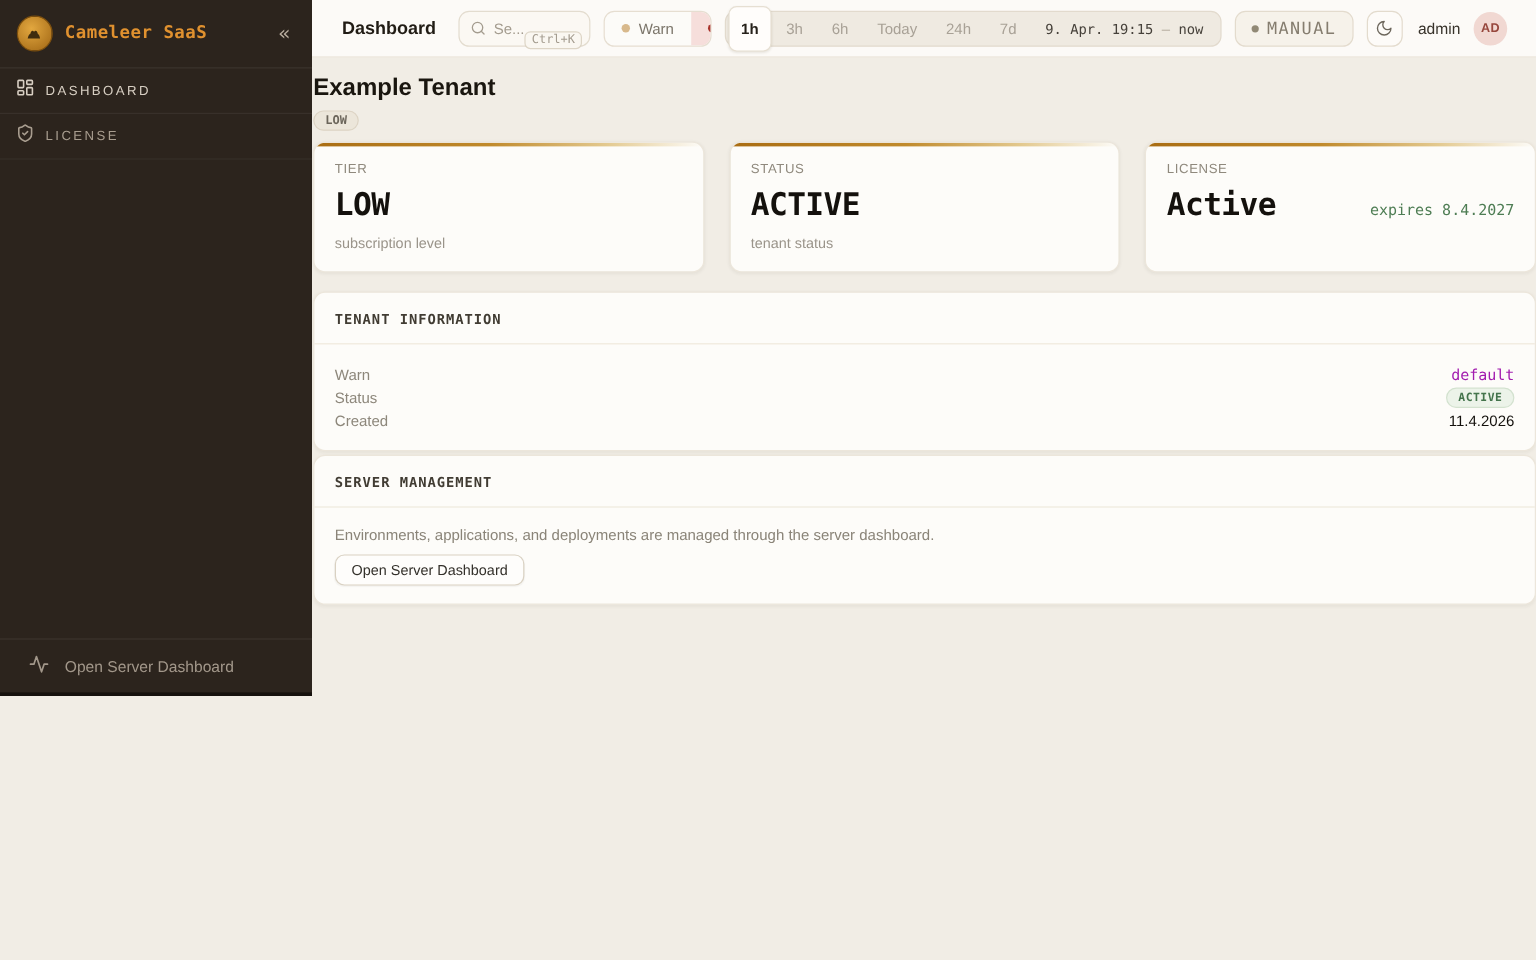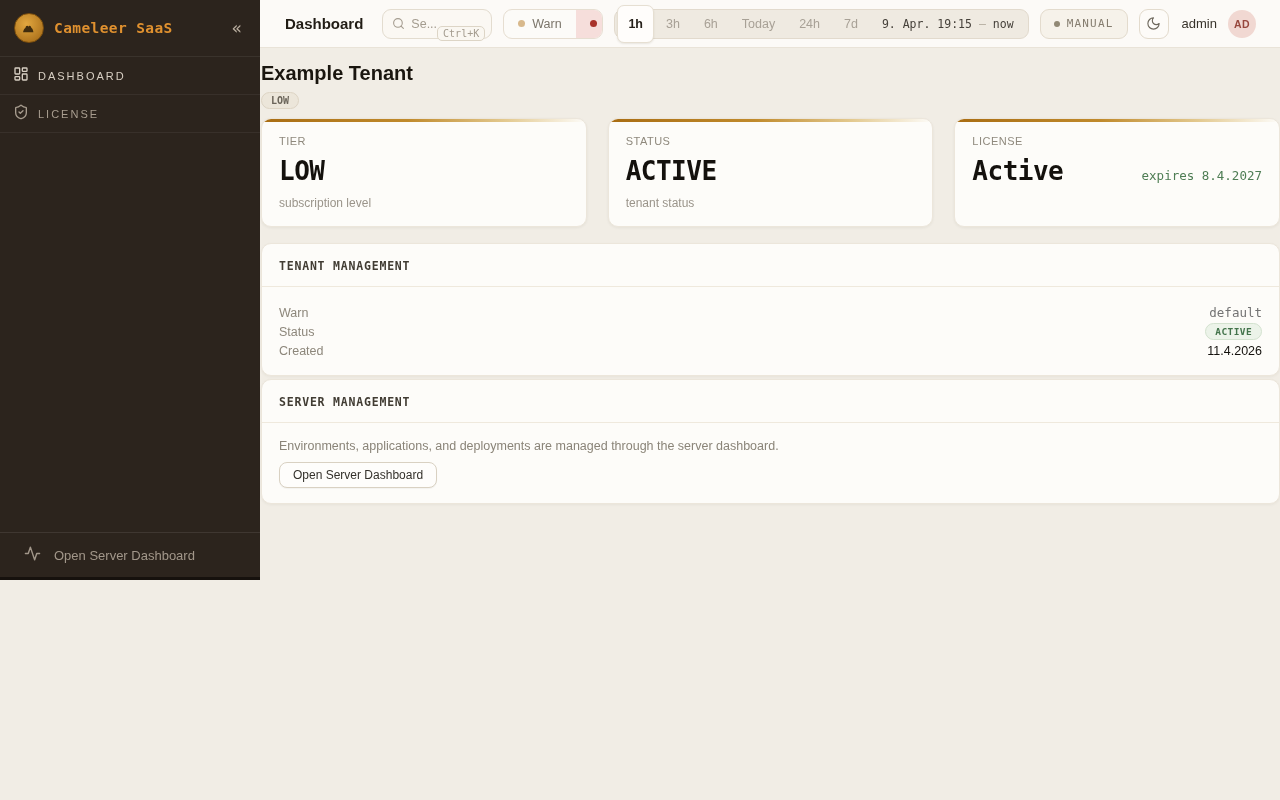--- a/index.html
+++ b/index.html
@@ -115,21 +115,21 @@
   }
   .time-display {
     font-family:"DejaVu Sans Mono", monospace; font-size:11.5px; color:#46413a;
     display:flex; align-items:center; gap:7px; padding:0 12px; white-space:nowrap;
   }
   .time-sep { color:#b4ac9e; }
 
   .topbar-right { margin-left:auto; display:flex; align-items:center; gap:11px; }
   .manual-btn {
     height:30px; border:1px solid #e3dbcd; border-radius:9px; background:#f6f2ea;
-    color:#857d6f; font-family:"DejaVu Sans Mono", monospace; font-size:11px;
+    color:#857d6f; font-family:"DejaVu Sans Mono", monospace; font-size:14px;
     letter-spacing:1.2px; display:flex; align-items:center; gap:7px; padding:0 13px;
     cursor:pointer;
   }
   .manual-dot { width:6px; height:6px; border-radius:50%; background:#918975; }
   .icon-btn {
     width:30px; height:30px; border:1px solid #e3dbcd; border-radius:9px;
     background:#fdfbf8; display:flex; align-items:center; justify-content:center;
     cursor:pointer;
   }
   .icon-btn svg { width:15px; height:15px; stroke:#6d675c; fill:none; }
@@ -180,21 +180,21 @@
   .panel + .panel { margin-top:3px; }
   .panel-header {
     padding:15px 17px 13px;
     font-family:"DejaVu Sans Mono", monospace; font-weight:bold;
     font-size:11.5px; color:#413c33; letter-spacing:.8px;
     border-bottom:1px solid #efe9dd;
   }
   .panel-body { padding:16px 17px 15px; }
   .info-row { display:flex; align-items:center; justify-content:space-between; height:19px; }
   .info-label { font-size:12.5px; color:#8d877b; }
-  .info-value-mono { font-family:"DejaVu Sans Mono", monospace; font-size:12.5px; color:#737373; }
+  .info-value-mono { font-family:"DejaVu Sans Mono", monospace; font-size:12.5px; color:#a21caf; }
   .info-value-text { font-size:12.5px; color:#14110d; }
   .status-pill {
     font-family:"DejaVu Sans Mono", monospace; font-size:9.5px; font-weight:bold;
     color:#44744c; background:#ecf3e9; border:1px solid #d3e2cf;
     border-radius:999px; padding:2px 9px; letter-spacing:.4px;
   }
   .panel-desc { font-size:12.5px; color:#8a8478; }
   .open-dash-btn {
     margin-top:9px; padding:5px 13px; font-size:12px; color:#33302a;
     background:#fefdfb; border:1px solid #d9d1c2; border-radius:8px;
@@ -338,21 +338,21 @@
           <div class="card-value-row">
             <span class="card-value">Active</span>
             <span class="card-meta">expires 8.4.2027</span>
           </div>
         </div>
       </div>
     </div>
 
     
     <section class="panel">
-      <div class="panel-header">TENANT MANAGEMENT</div>
+      <div class="panel-header">TENANT INFORMATION</div>
       <div class="panel-body">
         <div class="info-row">
           <span class="info-label">Warn</span>
           <span class="info-value-mono">default</span>
         </div>
         <div class="info-row">
           <span class="info-label">Status</span>
           <span class="status-pill">ACTIVE</span>
         </div>
         <div class="info-row">

